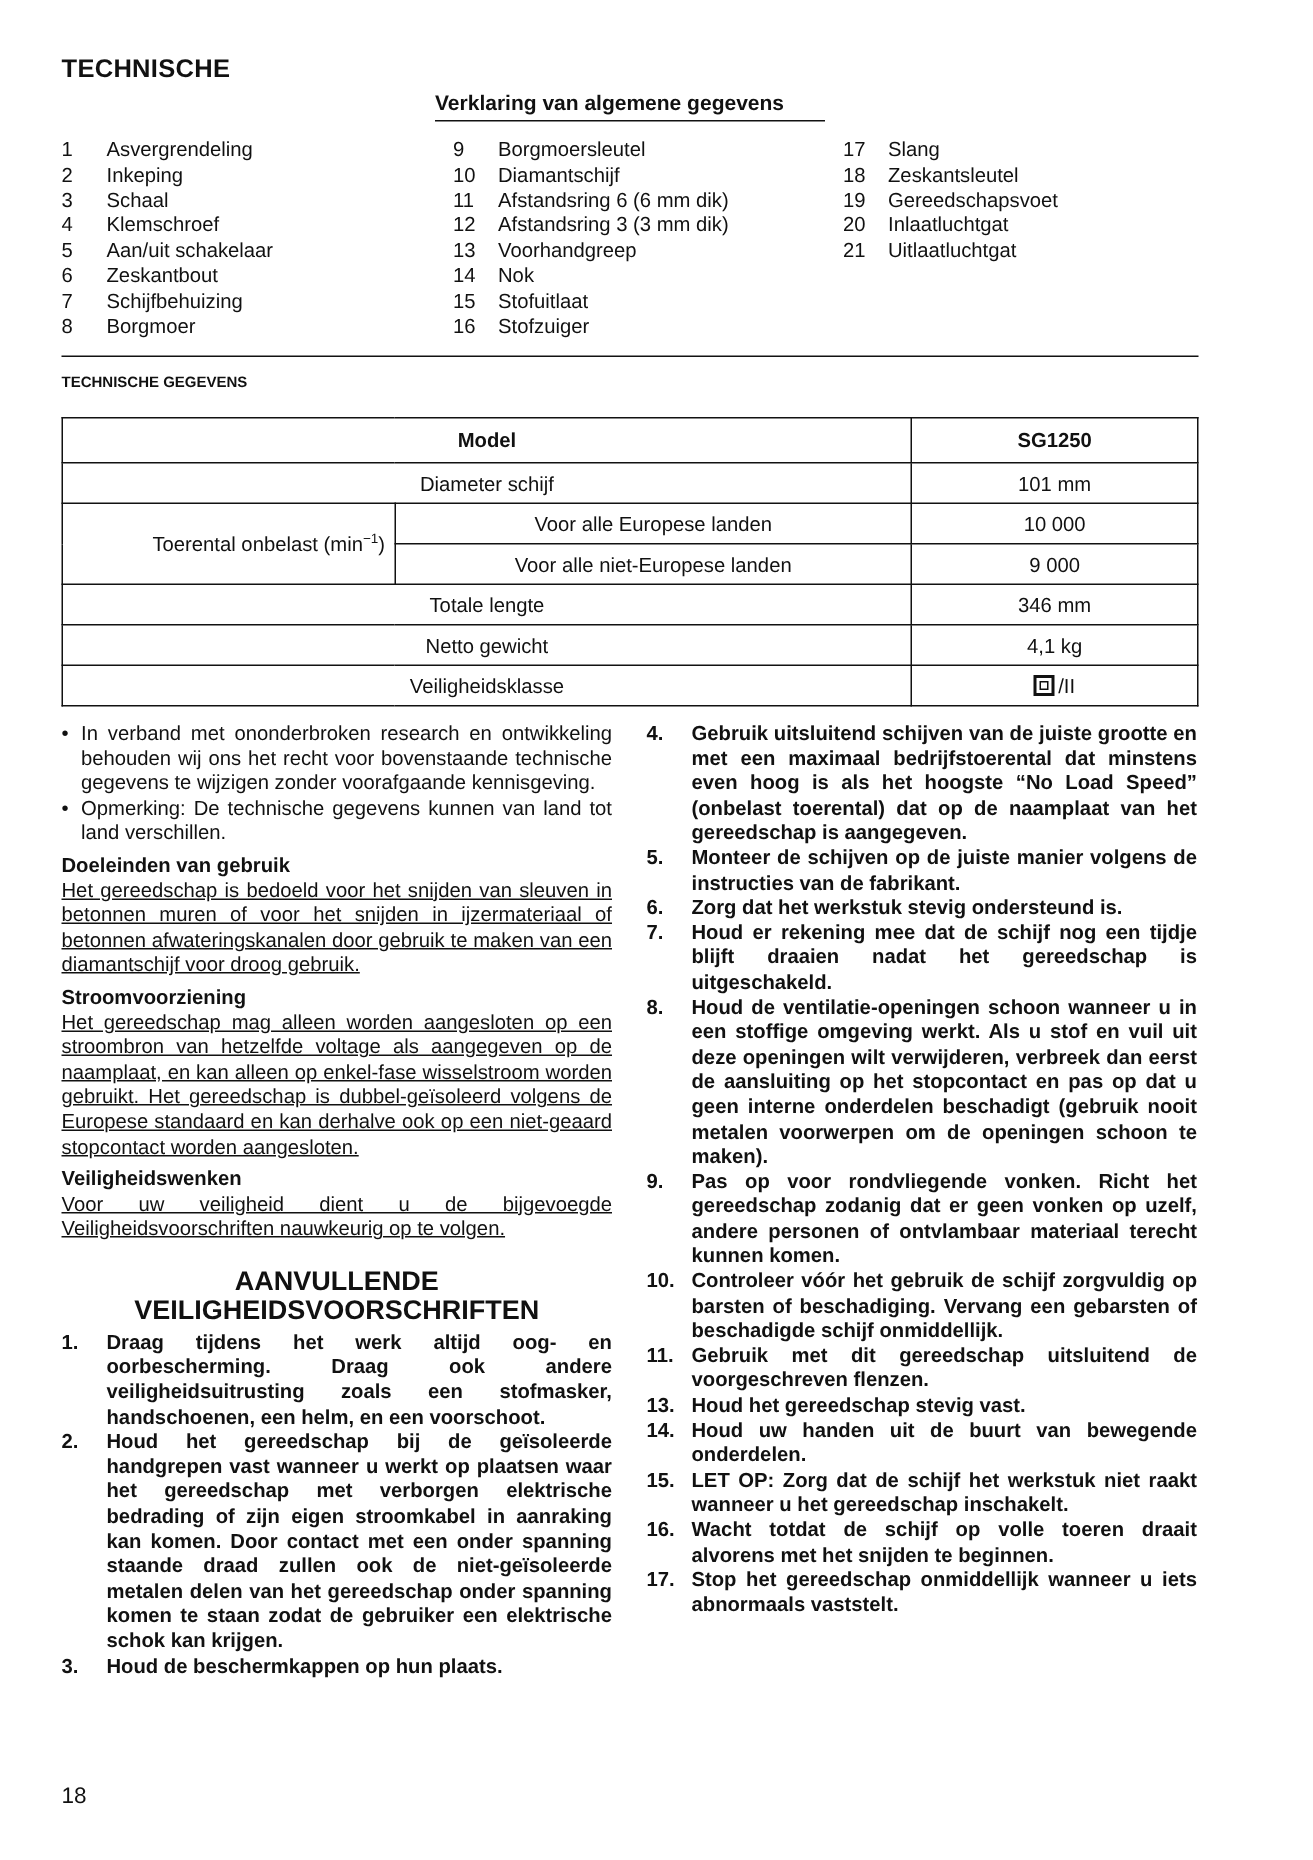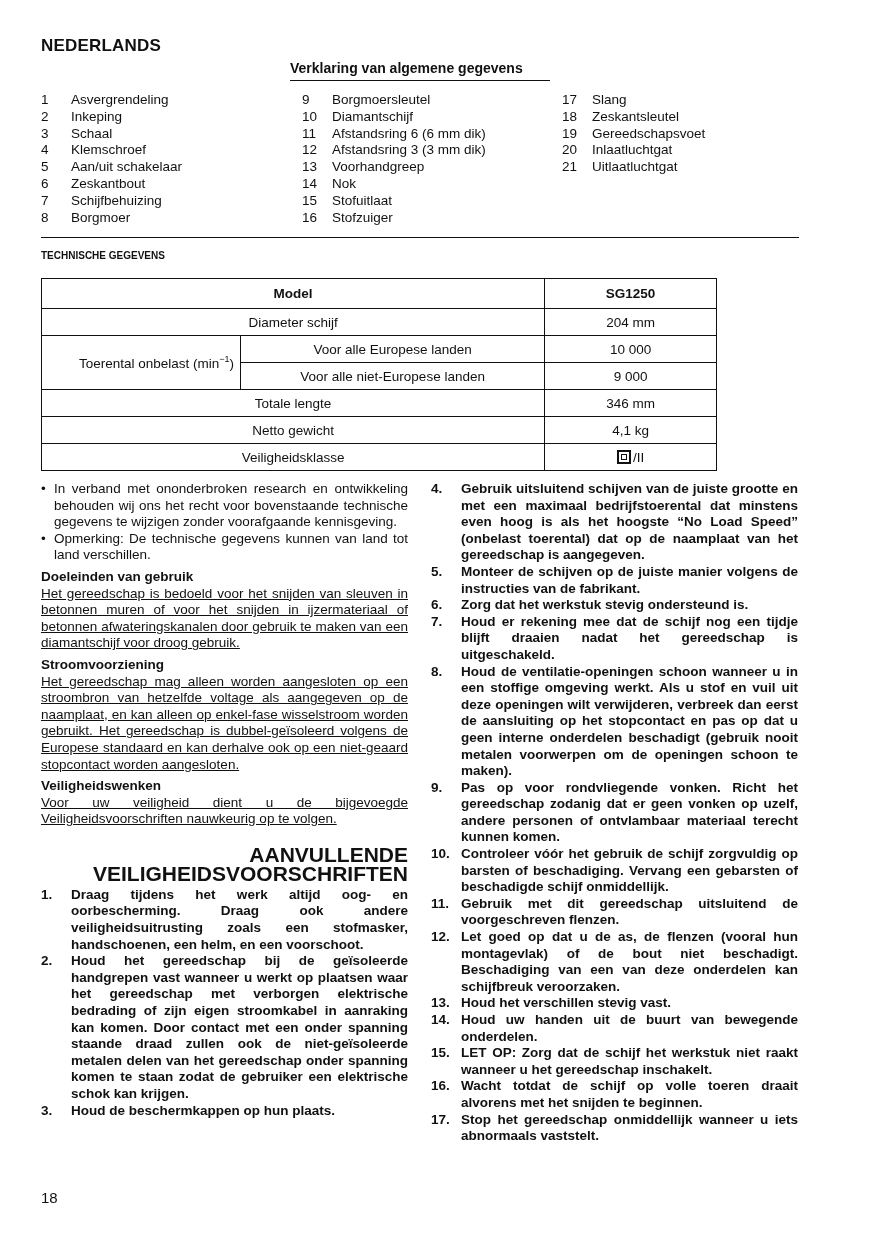--- a/index.html
+++ b/index.html
@@ -25,21 +25,21 @@
   .legend-col.c3 { left: 562px; }
   .hr-rule {
     position: absolute; left: 41px; top: 237px; width: 758px; height: 0;
     border-top: 1.5px solid #111;
   }
   .section-title {
     position: absolute; left: 41px; top: 250px;
     font-size: 10px; font-weight: bold;
   }
   table.specs {
-    position: absolute; left: 41px; top: 278px; width: 676px;
+    position: absolute; left: 41px; top: 278px; width: 758px;
     border-collapse: collapse; font-size: 13.5px;
   }
   table.specs td {
     border: 1px solid #111; text-align: center; height: 27px; padding: 0 6px;
   }
   table.specs td.left-label { text-align: right; }
   table.specs td.head { font-weight: bold; height: 30px; }
   table.specs sup { font-size: 9px; }
   .class2-icon {
     display: inline-block; width: 14px; height: 14px; border: 2px solid #111;
@@ -54,34 +54,34 @@
     font-size: 13.5px; line-height: 16.6px; text-align: justify;
   }
   .col.left { left: 41px; }
   .col.right { left: 431px; }
   .bullet { display: flex; }
   .bullet .dot { width: 13px; flex: 0 0 13px; }
   .bullet .txt { flex: 1; }
   .sub-head { font-weight: bold; margin-top: 5px; }
   .para { margin-bottom: 0; text-decoration: underline; }
   .big-head {
-    font-size: 21px; font-weight: bold; line-height: 19px; margin-top: 17px; margin-bottom: 4px;
-    text-align: right;
+    font-size: 18px; font-weight: bold; line-height: 19px; margin-top: 17px; margin-bottom: 4px;
+    text-align: center;
   }
   .num-item { display: flex; font-weight: bold; }
   .num-item .n { width: 30px; flex: 0 0 30px; }
   .num-item .t { flex: 1; }
   .page-number {
     position: absolute; left: 41px; top: 1189px; font-size: 15px;
   }
 </style>
 </head>
 <body>
 
-<div class="page-title">NEDERLANDS</div>
+<div class="page-title">TECHNISCHE</div>
 <div class="legend-heading">Verklaring van algemene gegevens</div>
 
 <div class="legend-col c1">
   <div class="row">
       <span class="num">1</span>
       <span>Asvergrendeling</span>
     </div>
   <div class="row">
       <span class="num">2</span>
       <span>Inkeping</span>
@@ -180,21 +180,21 @@
       <col style="width:345px">
       <col style="width:191px">
   </colgroup>
   <tbody>
       <tr>
     <td class="head" colspan="2">Model</td>
     <td class="head">SG1250</td>
   </tr>
   <tr>
     <td colspan="2">Diameter schijf</td>
-    <td>204 mm</td>
+    <td>101 mm</td>
   </tr>
   <tr>
     <td rowspan="2" class="left-label"><span>Toerental onbelast (min</span><sup>−1</sup><span>)</span></td>
     <td>Voor alle Europese landen</td>
     <td>10 000</td>
   </tr>
   <tr>
     <td>Voor alle niet-Europese landen</td>
     <td>9 000</td>
   </tr>
@@ -278,26 +278,22 @@
     </div>
   <div class="num-item">
       <span class="n">10.</span>
       <span class="t">Controleer vóór het gebruik de schijf zorgvuldig op barsten of beschadiging. Vervang een gebarsten of beschadigde schijf onmiddellijk.</span>
     </div>
   <div class="num-item">
       <span class="n">11.</span>
       <span class="t">Gebruik met dit gereedschap uitsluitend de voorgeschreven flenzen.</span>
     </div>
   <div class="num-item">
-      <span class="n">12.</span>
-      <span class="t">Let goed op dat u de as, de flenzen (vooral hun montagevlak) of de bout niet beschadigt. Beschadiging van een van deze onderdelen kan schijfbreuk veroorzaken.</span>
-    </div>
-  <div class="num-item">
       <span class="n">13.</span>
-      <span class="t">Houd het verschillen stevig vast.</span>
+      <span class="t">Houd het gereedschap stevig vast.</span>
     </div>
   <div class="num-item">
       <span class="n">14.</span>
       <span class="t">Houd uw handen uit de buurt van bewegende onderdelen.</span>
     </div>
   <div class="num-item">
       <span class="n">15.</span>
       <span class="t">LET OP: Zorg dat de schijf het werkstuk niet raakt wanneer u het gereedschap inschakelt.</span>
     </div>
   <div class="num-item">

